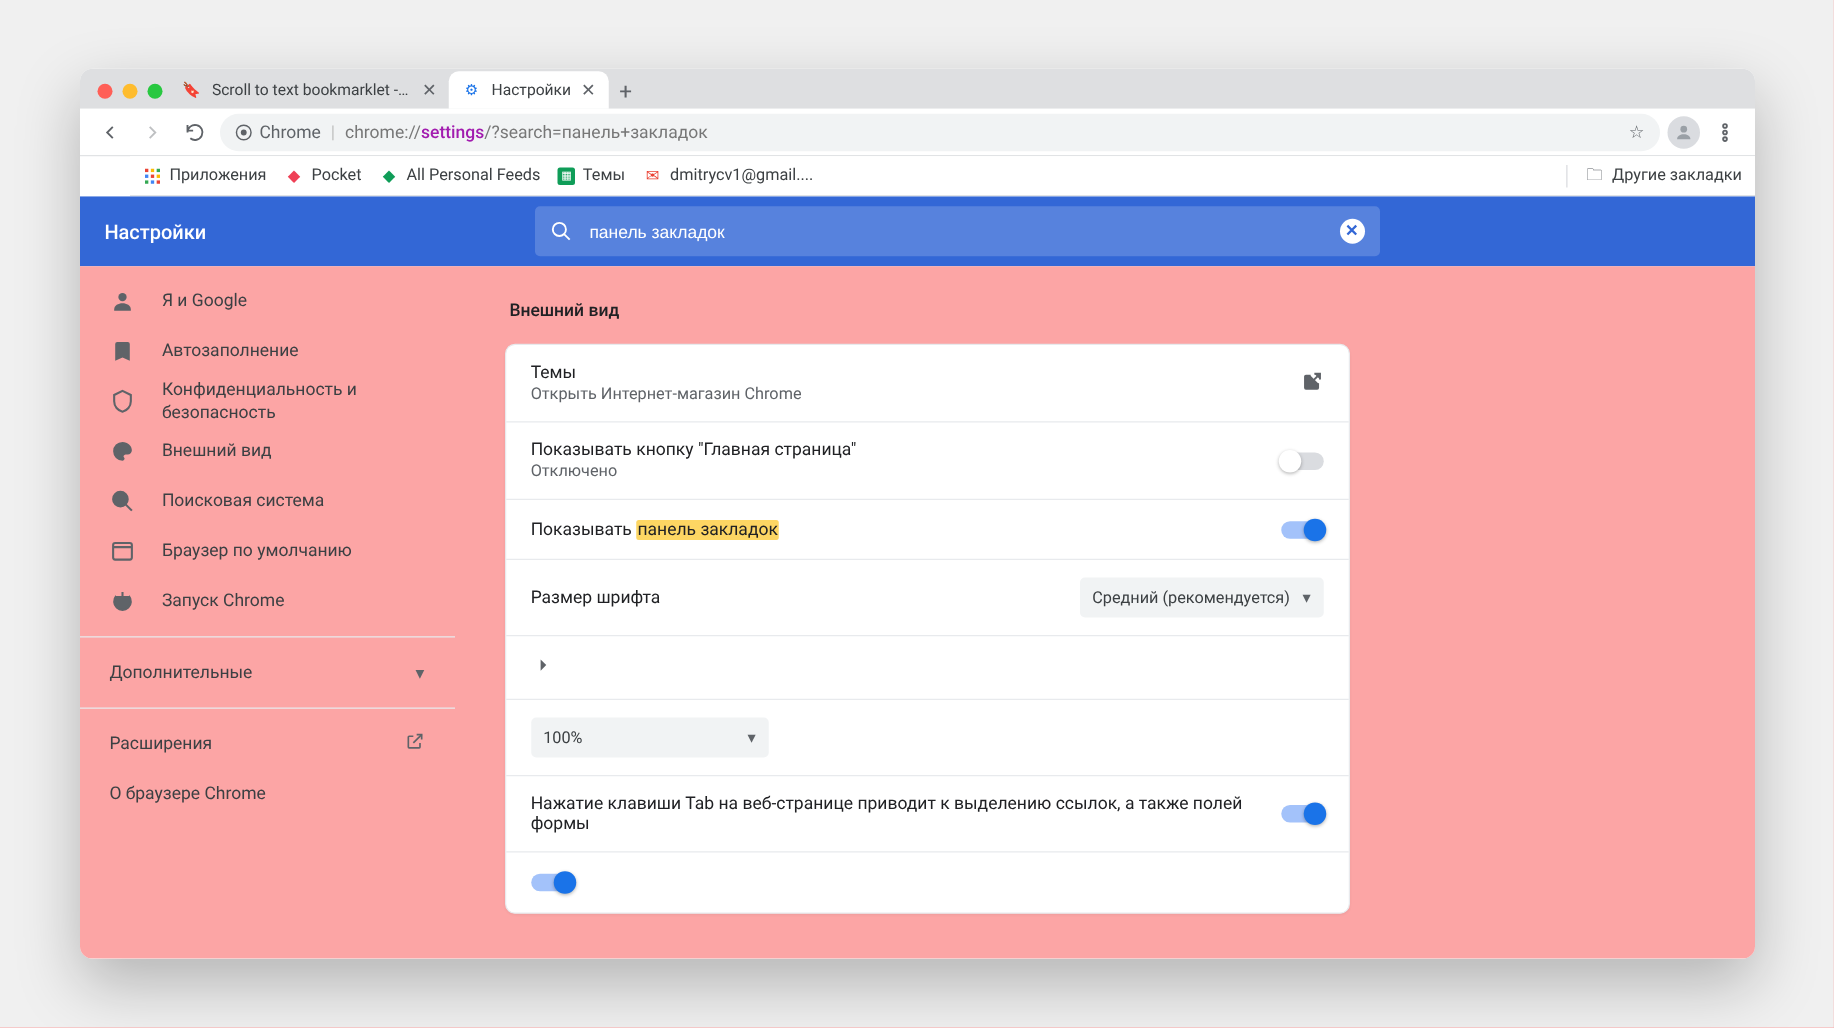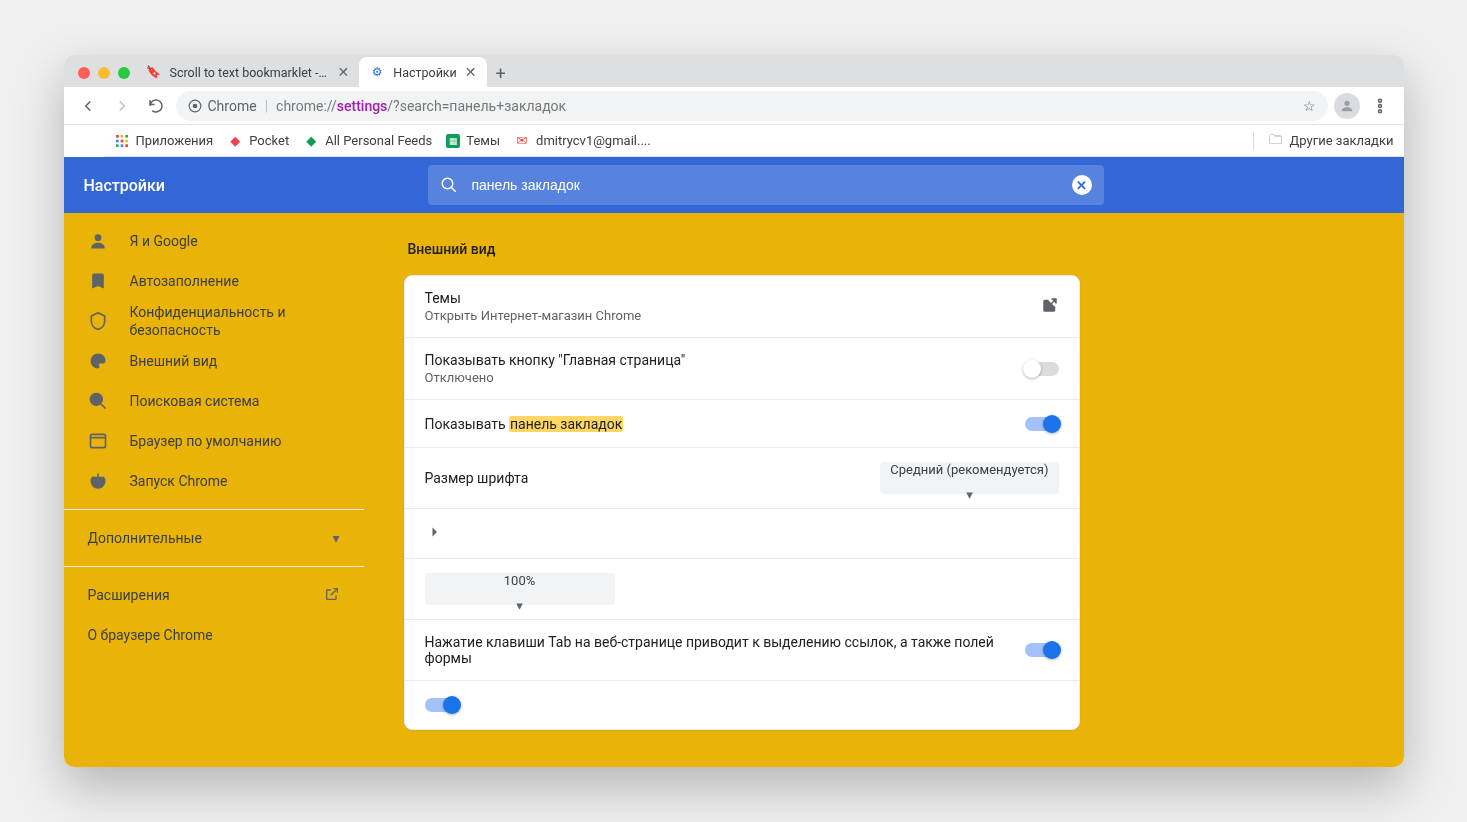--- a/index.html
+++ b/index.html
@@ -36,41 +36,41 @@
   .bmbar .spacer{flex:1;}
   .bmbar .divider{width:1px;height:18px;background:#dadce0;}
   
   .app{flex:1;display:flex;flex-direction:column;overflow:hidden;}
   .appheader{height:56px;background:#3367d6;display:flex;align-items:center;padding:0 20px;color:#fff;gap:24px;}
   .appheader h1{font-size:16px;font-weight:500;width:320px;}
   .searchbox{flex:0 0 676px;height:40px;background:rgba(255,255,255,0.18);border-radius:4px;display:flex;align-items:center;padding:0 12px;gap:14px;color:#fff;}
   .searchbox input{flex:1;background:transparent;border:none;outline:none;color:#fff;font-size:14px;}
   .searchbox input::placeholder{color:rgba(255,255,255,0.8);}
   .searchbox .clear{width:20px;height:20px;border-radius:50%;background:#fff;color:#3367d6;display:flex;align-items:center;justify-content:center;font-size:13px;font-weight:bold;cursor:pointer;}
-  .appbody{flex:1;display:flex;background:#eab308;overflow:hidden;}
+  .appbody{flex:1;display:flex;background:#fca5a5;overflow:hidden;}
   .sidebar{width:300px;padding:8px 0;display:flex;flex-direction:column;font-size:14px;overflow-y:auto;}
   .sitem{height:40px;display:flex;align-items:center;padding:0 24px;gap:22px;color:#3c4043;cursor:pointer;}
   .sitem .sico{width:20px;height:20px;display:flex;align-items:center;justify-content:center;color:#5f6368;}
   .sitem .sico svg{width:20px;height:20px;fill:#5f6368;}
   .sdivider{height:1px;background:#e8eaed;margin:8px 0;}
   .sitem.adv{justify-content:space-between;}
   .sitem.ext{justify-content:space-between;}
   .content{flex:1;padding:28px 40px;overflow-y:auto;}
   .section-title{font-size:14px;color:#202124;font-weight:500;margin-bottom:18px;margin-left:4px;}
   .card{width:676px;border:1px solid #e8eaed;border-radius:8px;background:#fff;box-shadow:0 1px 2px rgba(60,64,67,0.08);}
   .row{min-height:48px;display:flex;align-items:center;padding:14px 20px;border-bottom:1px solid #e8eaed;font-size:14px;color:#202124;gap:16px;}
   .row:last-child{border-bottom:none;}
   .row .text{flex:1;}
   .row .sub{font-size:13px;color:#5f6368;margin-top:2px;}
   .highlight{background:#fdd663;border-radius:2px;padding:0 1px;}
   .toggle{width:34px;height:14px;border-radius:7px;position:relative;cursor:pointer;}
   .toggle .knob{width:18px;height:18px;border-radius:50%;position:absolute;top:-2px;box-shadow:0 1px 3px rgba(0,0,0,0.3);}
   .toggle.on{background:#a3c2fa;} .toggle.on .knob{right:-2px;background:#1a73e8;}
   .toggle.off{background:#dadce0;} .toggle.off .knob{left:-2px;background:#fff;}
-  .select{height:32px;background:#f1f3f4;border-radius:4px;display:flex;align-items:center;padding:0 10px;gap:10px;font-size:13px;color:#3c4043;cursor:pointer;min-width:100px;flex-direction:column;}
+  .select{height:32px;background:#f1f3f4;border-radius:4px;display:flex;align-items:center;padding:0 10px;gap:10px;font-size:13px;color:#3c4043;cursor:pointer;min-width:100px;}
   .select .caret{color:#5f6368;}
   .extlink{color:#5f6368;}
   .extlink svg,.chevron svg{width:18px;height:18px;fill:#5f6368;}
   .chevron{color:#5f6368;}
 </style>
 </head>
 <body>
 
 <div class="window">
   <div class="traffic">

